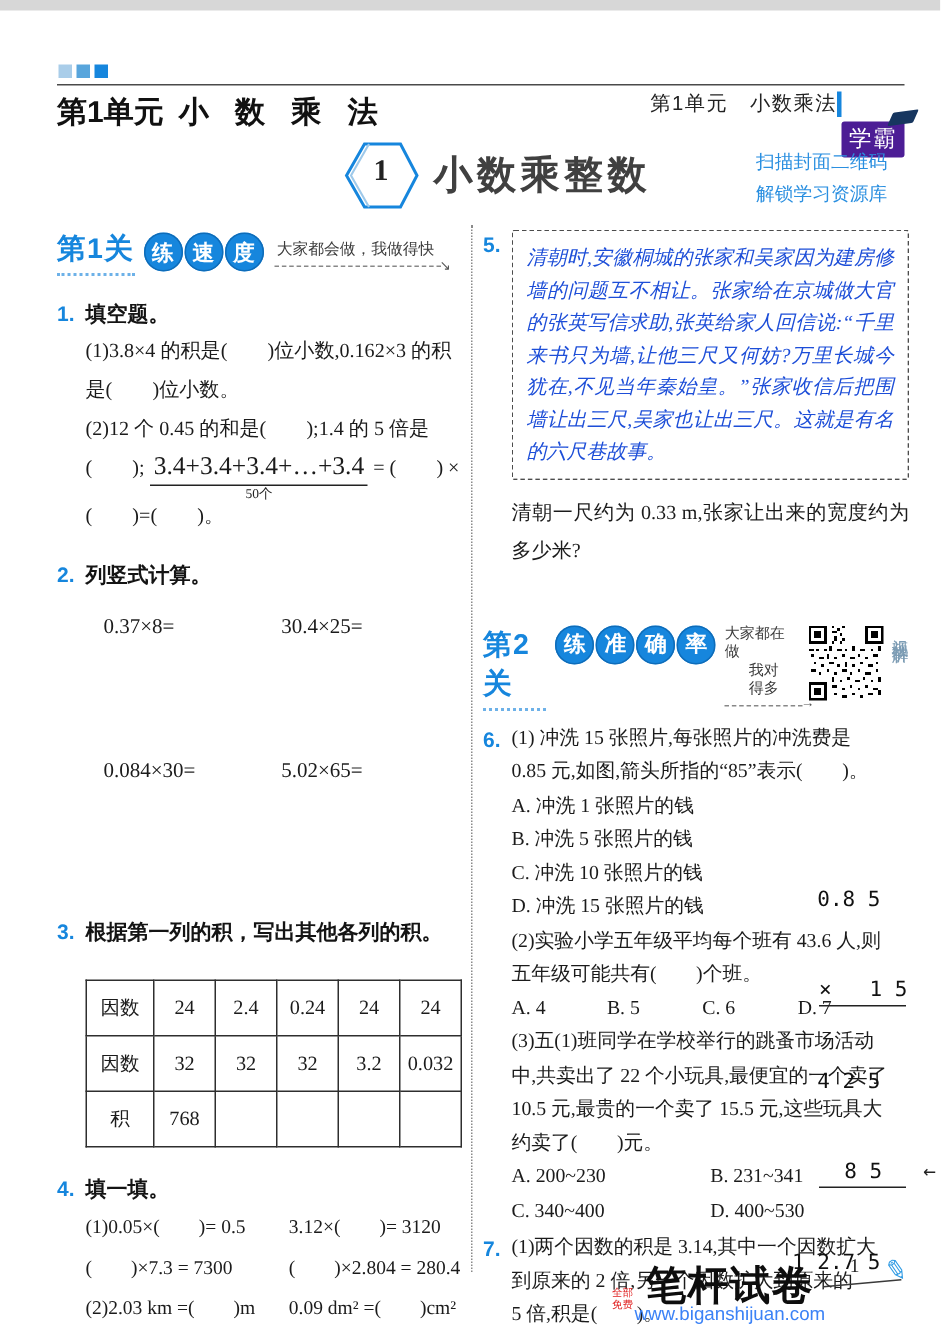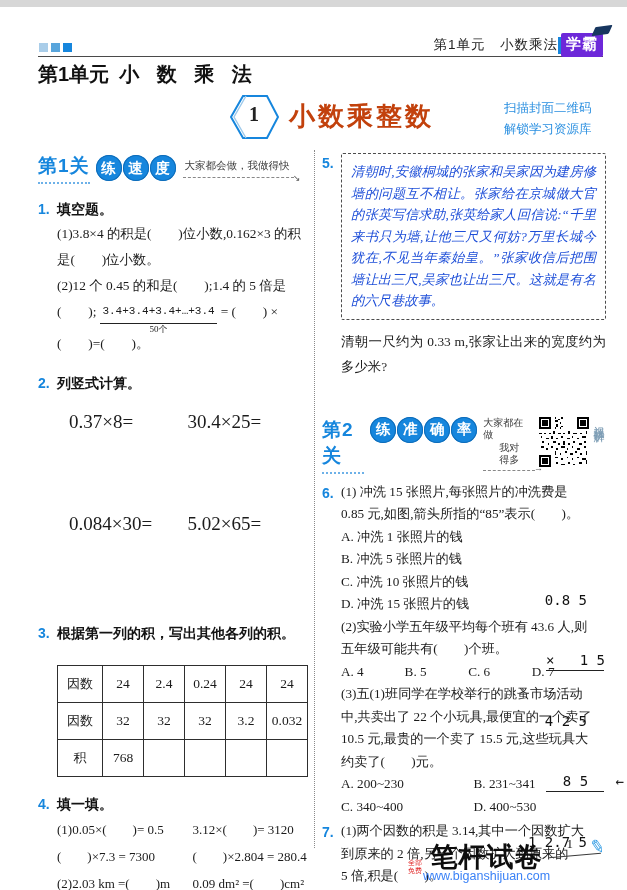--- a/index.html
+++ b/index.html
@@ -8,33 +8,33 @@
   .scanbar{position:absolute;top:0;left:0;right:0;height:7px;background:#d7d7d7;}
   
   .hdr-squares{position:absolute;left:39px;top:43px;display:flex;gap:3px;}
   .hdr-squares i{width:9px;height:9px;display:block;}
   .sq1{background:#a9cde9}.sq2{background:#58a5dc}.sq3{background:#1686dd}
   .hdr-rule{position:absolute;left:38px;right:24px;top:56px;border-top:1.6px solid #4a4a4a;}
   .hdr-right{position:absolute;right:24px;top:33px;display:flex;align-items:center;gap:0;
              font-family:"Liberation Sans","DejaVu Sans",sans-serif;}
   .crumb{font-size:13.5px;color:#222;letter-spacing:1px;}
   .logo-bar{width:3px;height:17px;background:#1686dd;}
-  .logo{position:relative;background:#6d28d9;color:#fff;font-weight:bold;font-size:15px;
-        padding:2px 5px 3px;letter-spacing:1px;border-radius:2px;}
+  .logo{position:relative;background:#4c1d95;color:#fff;font-weight:normal;font-size:15px;
+        padding:2px 5px 3px;letter-spacing:1px;border-radius:2px;margin-top:48px;}
   .cap{position:absolute;right:-7px;top:-7px;width:16px;height:9px;background:#17365f;
        transform:skewX(-30deg) rotate(-8deg);border-radius:1px;}
   
   .unit-title{position:absolute;left:38px;top:61px;font-family:"Liberation Sans","DejaVu Sans",sans-serif;
               font-weight:bold;font-size:20px;color:#111;}
   .unit-title .main{margin-left:10px;letter-spacing:6px;}
   
   .hex{position:absolute;left:228px;top:94px;width:52px;height:46px;}
   .hex svg{display:block}
   .hex-num{position:absolute;left:0;top:9px;width:52px;text-align:center;font-size:20px;font-weight:bold;color:#222;}
-  .lesson-title{position:absolute;left:289px;top:99px;color:#c2410c;font-weight:bold;font-size:26px;
+  .lesson-title{position:absolute;left:289px;top:99px;color:#404040;font-weight:bold;font-size:26px;
                 font-family:"Liberation Sans","DejaVu Sans",sans-serif;letter-spacing:3px;}
   .scan-note{position:absolute;left:504px;top:98px;color:#2a8fe0;font-size:12.5px;line-height:1.65;
              font-family:"Liberation Sans","DejaVu Sans",sans-serif;}
   
   .divider{position:absolute;left:314px;top:150px;height:698px;border-left:1.5px dotted #8a8a8a;}
   .col-l{position:absolute;left:38px;top:148px;width:270px;}
   .col-r{position:absolute;left:322px;top:148px;width:284px;}
   
   .gate{display:flex;align-items:center;height:32px;}
   .gate-label{color:#1686dd;font-family:"Liberation Sans","DejaVu Sans",sans-serif;font-weight:bold;
@@ -56,24 +56,24 @@
   .q{display:flex;align-items:flex-start;}
   .qnum{color:#1686dd;font-family:"Liberation Sans","DejaVu Sans",sans-serif;font-weight:bold;
         font-size:14px;width:19px;flex:none;line-height:24px;}
   .qbody{flex:1;min-width:0;}
   .qtitle{font-family:"Liberation Sans","DejaVu Sans",sans-serif;font-weight:bold;font-size:14px;
           color:#141414;line-height:24px;}
   .ln{font-size:13.4px;line-height:26px;white-space:nowrap;}
   .col-r .ln{line-height:22.5px;font-size:13.2px;}
   
   .sumwrap{display:inline-block;vertical-align:top;text-align:center;line-height:15px;margin:0 4px;}
-  .sum{display:block;border-bottom:1.2px solid #222;font-size:11px;line-height:24px;padding:0 2px;font-family:Liberation Mono, monospace;}
+  .sum{display:block;border-bottom:1.2px solid #222;font-size:17px;line-height:24px;padding:0 2px;}
   .sumlabel{display:block;font-size:9px;color:#222;line-height:11px;}
   
-  .exprrow{display:flex;font-size:19px;margin-top:16px;}
+  .exprrow{display:flex;font-size:14px;margin-top:16px;}
   .exprrow .e1{width:52%;padding-left:12px;box-sizing:border-box;}
   
   .ptable{border-collapse:collapse;width:100%;margin-top:20px;table-layout:fixed;}
   .ptable td{border:1.3px solid #2e2e2e;text-align:center;height:36px;font-size:13.5px;padding:0 1px;}
   .ptable td:first-child{width:42px;font-family:"Liberation Sans","DejaVu Sans",sans-serif;font-size:13px;}
   
   .frow{display:flex;font-size:13px;line-height:27px;white-space:nowrap;}
   .frow .fa{width:54%;}
   
   .storybox{border:1.6px dashed #4c4c4c;border-radius:2px;padding:7px 9px;margin-top:2px;

